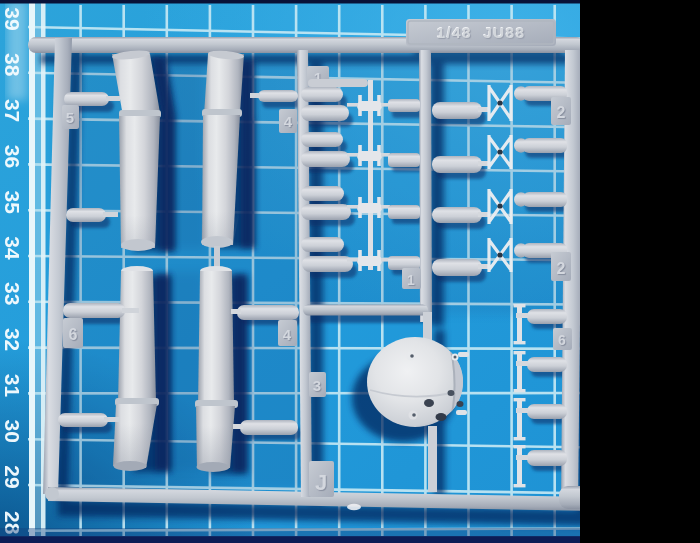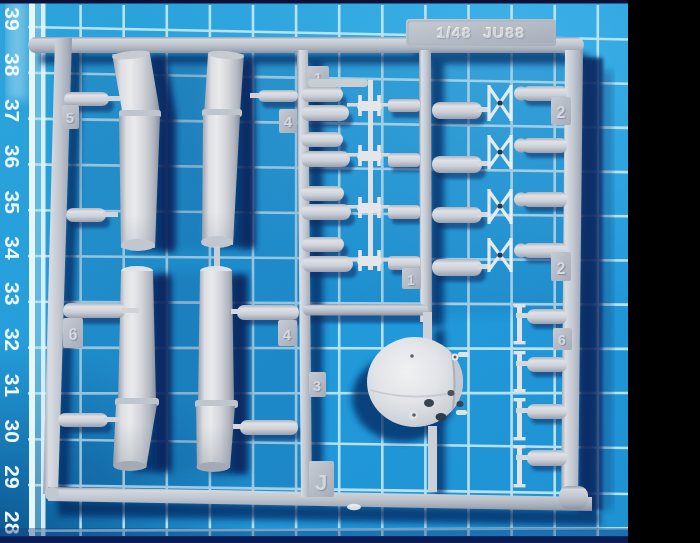--- a/index.html
+++ b/index.html
@@ -1,16 +1,16 @@
 <!DOCTYPE html>
 <html><head>
 <meta charset="utf-8">
 <style>
   html,body{margin:0;padding:0;background:#000;}
-  #stage{width:628px;height:543px;position:relative;overflow:hidden;}
+  #stage{width:580px;height:543px;position:relative;overflow:hidden;}
   svg{display:block;}
   text{font-family:"Liberation Sans", sans-serif;}
 </style>
 </head>
 <body>
 <div id="stage">
 <svg width="700" height="543" viewBox="0 0 700 543">
 <defs>
   <linearGradient id="matg" x1="0" y1="0" x2="1" y2="1">
     <stop offset="0" stop-color="#2da4da"></stop>

